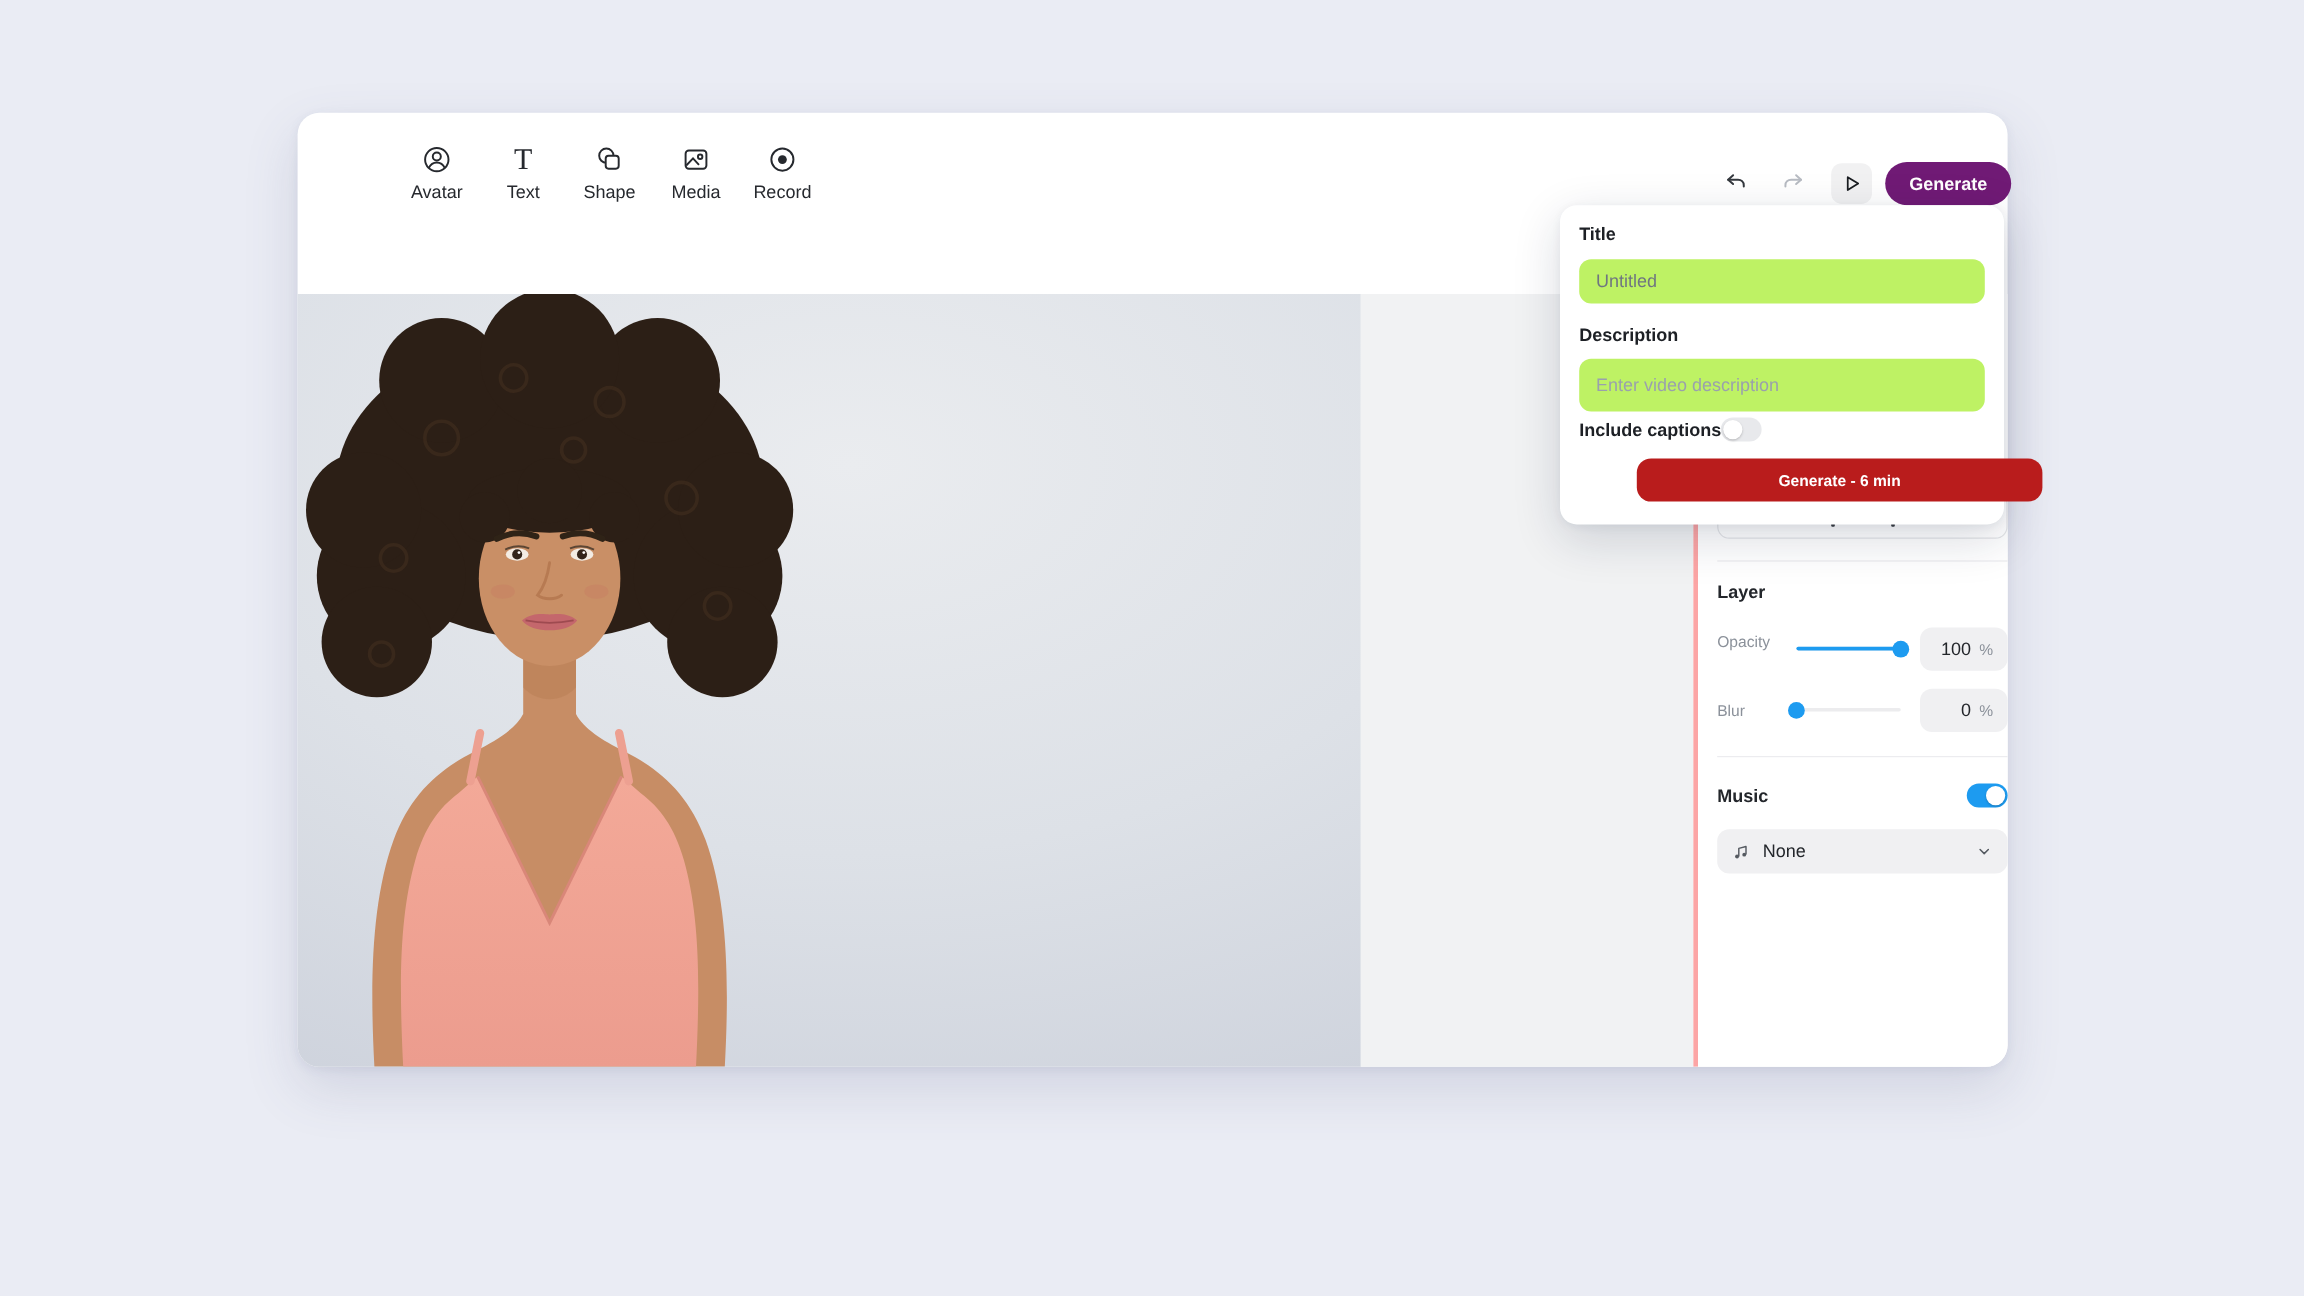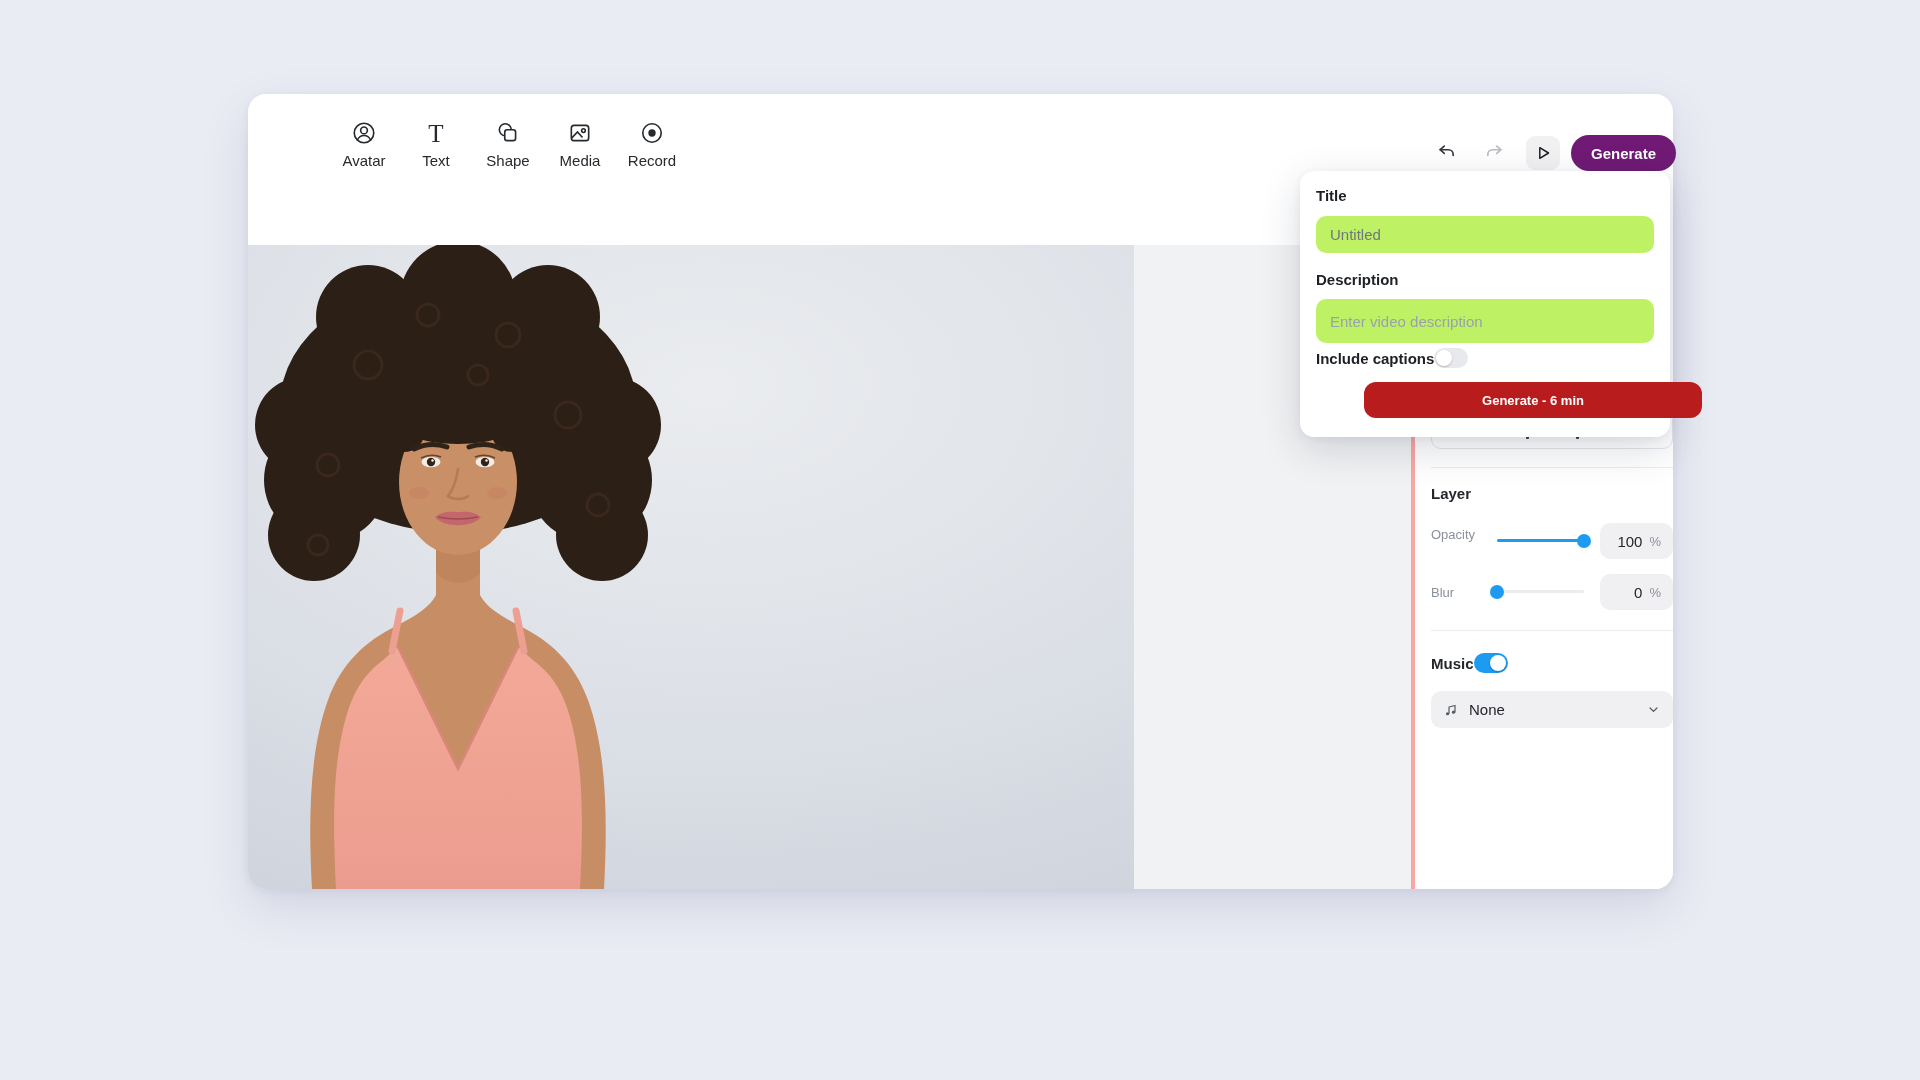--- a/index.html
+++ b/index.html
@@ -94,21 +94,21 @@
   #pop-title-input { position:absolute; left:16px; top:45px; }
   #pop-desc-label { position:absolute; left:16px; top:100px; }
   #pop-desc-input { position:absolute; left:16px; top:128px; height:44px; }
   .captions-row { position:absolute; left:16px; top:177px; width:338px; display:flex; align-items:center; justify-content:flex-start; }
   .btn-generate-wide {
     position:absolute; left:16px; top:211px; width:338px; height:36px;
     background:#b91c1c; color:#fff; font-size:13px; font-weight:700; border:none; border-radius:12px;
     cursor:pointer; font-family:"Liberation Sans", sans-serif;margin-left:48px;
   }
 
-  .music-row { position:absolute; left:16px; top:408px; width:242px; display:flex; align-items:center; justify-content:flex-start; }
+  .music-row { position:absolute; left:16px; top:408px; width:242px; display:flex; align-items:center; justify-content:space-between; }
 </style>
 </head>
 <body>
 
 <div class="window">
 
   <div class="header">
     <div class="toolbar">
       <div class="tb-item">
         <span class="tb-icon">

